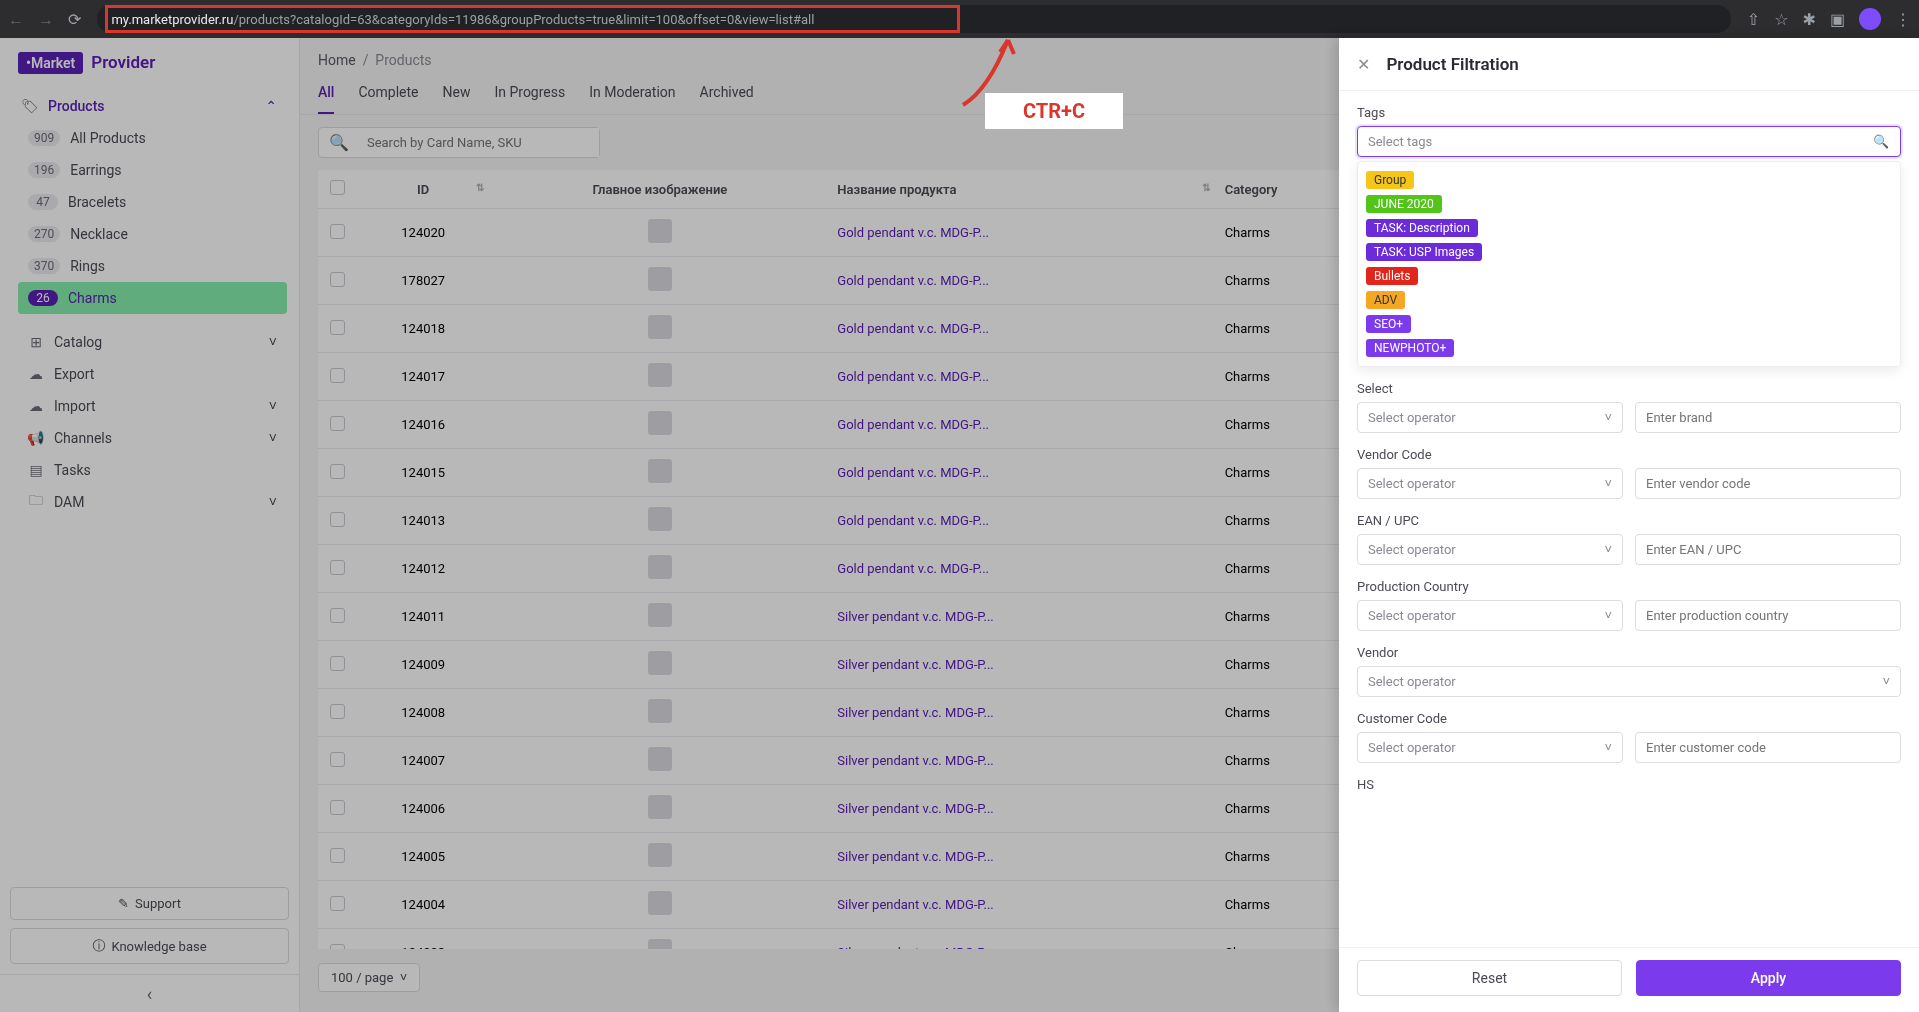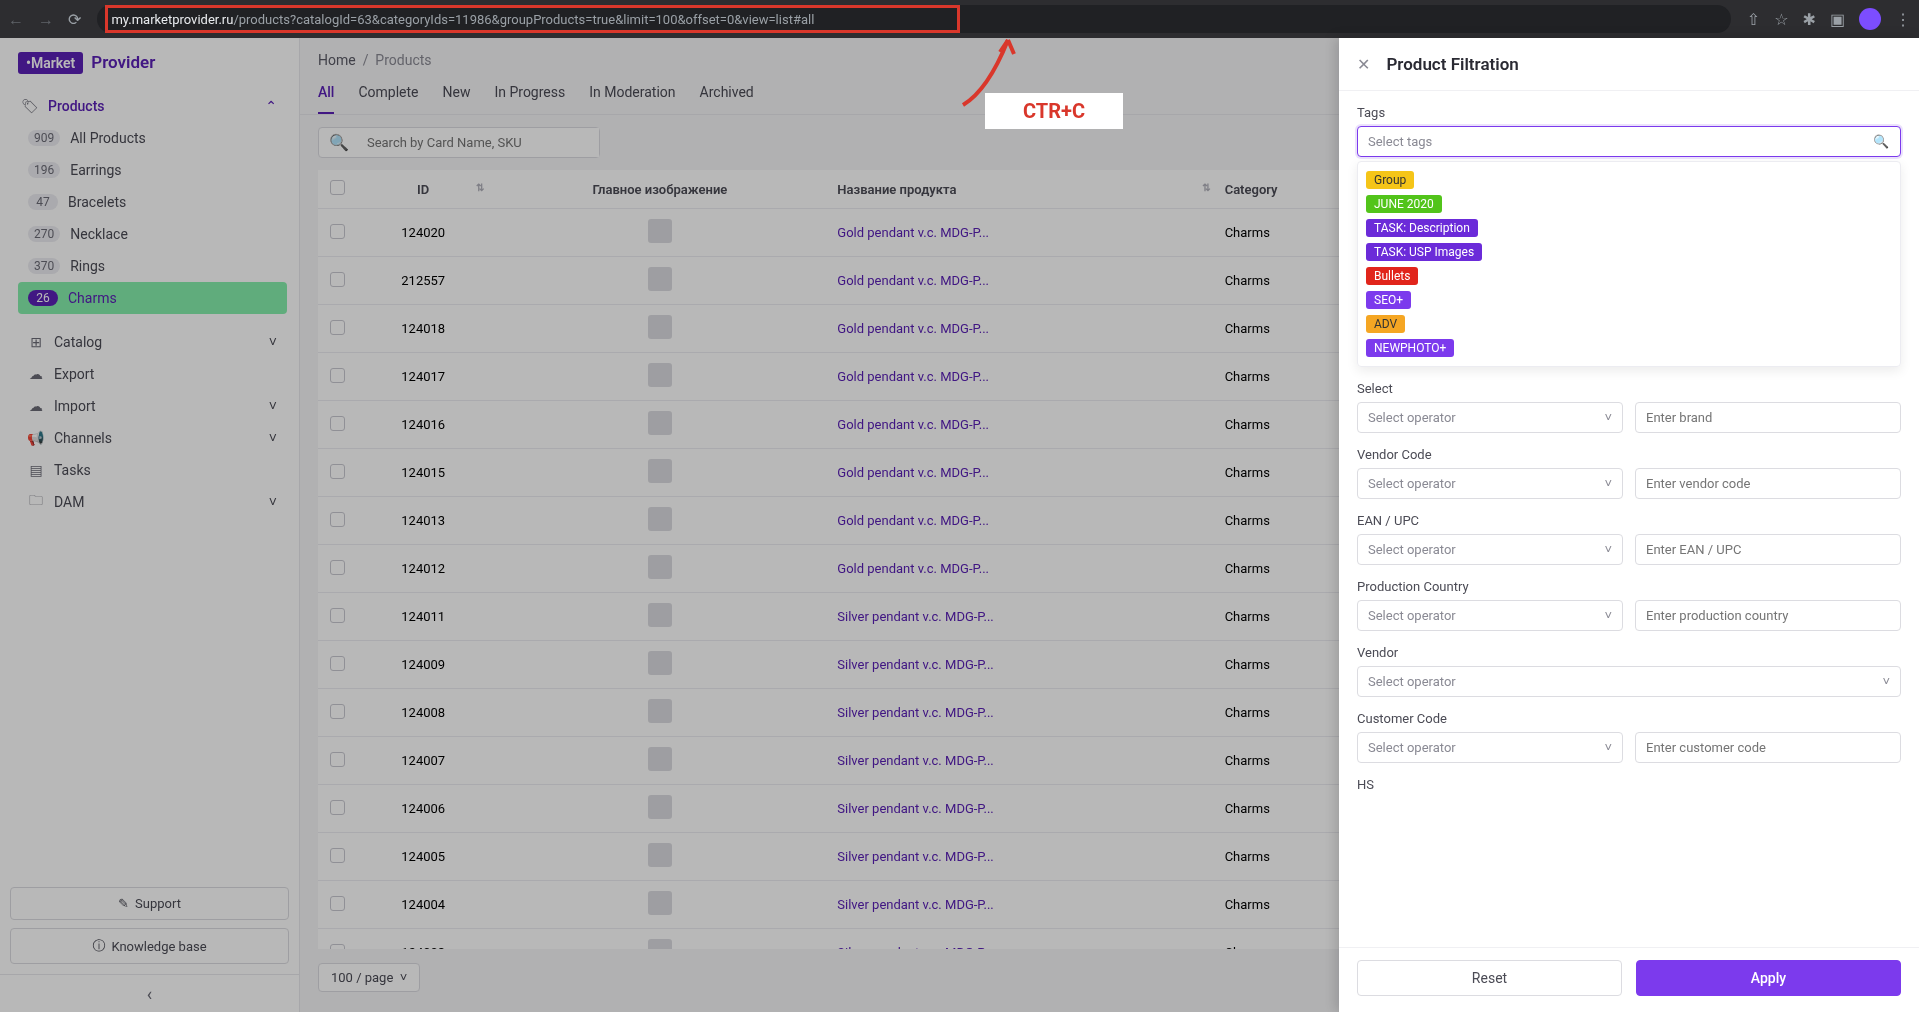--- a/index.html
+++ b/index.html
@@ -263,21 +263,21 @@
               <td class="center">124020</td>
               <td class="center"><span class="thumb"></span></td>
               <td><span class="link">Gold pendant v.c. MDG-P...</span></td>
               <td>Charms</td>
               <td class="center"><span class="pill progress">In Progress</span></td>
               <td class="center"><span class="pill pct">61 %</span></td>
               <td class="center"><span style="background:#0d9488;color:#fff;padding:2px 6px;border-radius:3px;font-size:11px">F</span></td>
             </tr>
             <tr>
               <td class="center"><span class="chk"></span></td>
-              <td class="center">212557</td>
+              <td class="center">178027</td>
               <td class="center"><span class="thumb"></span></td>
               <td><span class="link">Gold pendant v.c. MDG-P...</span></td>
               <td>Charms</td>
               <td class="center"><span class="pill progress">In Progress</span></td>
               <td class="center"><span class="pill pct">61 %</span></td>
               <td class="center"><span style="background:#0d9488;color:#fff;padding:2px 6px;border-radius:3px;font-size:11px">F</span></td>
             </tr>
             <tr>
               <td class="center"><span class="chk"></span></td>
               <td class="center">124018</td>
@@ -445,22 +445,22 @@
       <div class="fp-input focused">
         <span>Select tags</span>
         <span style="color:#b0b0ba">🔍</span>
       </div>
       <div class="tags-dd" id="tags-dd">
           <div><span class="tag-chip" style="background: rgb(245, 197, 24); color: rgb(51, 51, 51);">Group</span></div>
           <div><span class="tag-chip" style="background: rgb(82, 196, 26); color: rgb(255, 255, 255);">JUNE 2020</span></div>
           <div><span class="tag-chip" style="background: rgb(107, 43, 217); color: rgb(255, 255, 255);">TASK: Description</span></div>
           <div><span class="tag-chip" style="background: rgb(107, 43, 217); color: rgb(255, 255, 255);">TASK: USP Images</span></div>
           <div><span class="tag-chip" style="background: rgb(225, 37, 27); color: rgb(255, 255, 255);">Bullets</span></div>
+          <div><span class="tag-chip" style="background: rgb(245, 166, 35); color: rgb(51, 51, 51);">ADV</span></div>
           <div><span class="tag-chip" style="background: rgb(124, 58, 237); color: rgb(255, 255, 255);">SEO+</span></div>
-          <div><span class="tag-chip" style="background: rgb(245, 166, 35); color: rgb(51, 51, 51);">ADV</span></div>
           <div><span class="tag-chip" style="background: rgb(124, 58, 237); color: rgb(255, 255, 255);">NEWPHOTO+</span></div>
         </div>
     </div>
     <div id="op-fields">
         <div class="fp-field">
           <span class="fp-label">Select</span>
           <div class="fp-row">
             <div>
               <div class="fp-select">
                 <span>Select operator</span>

